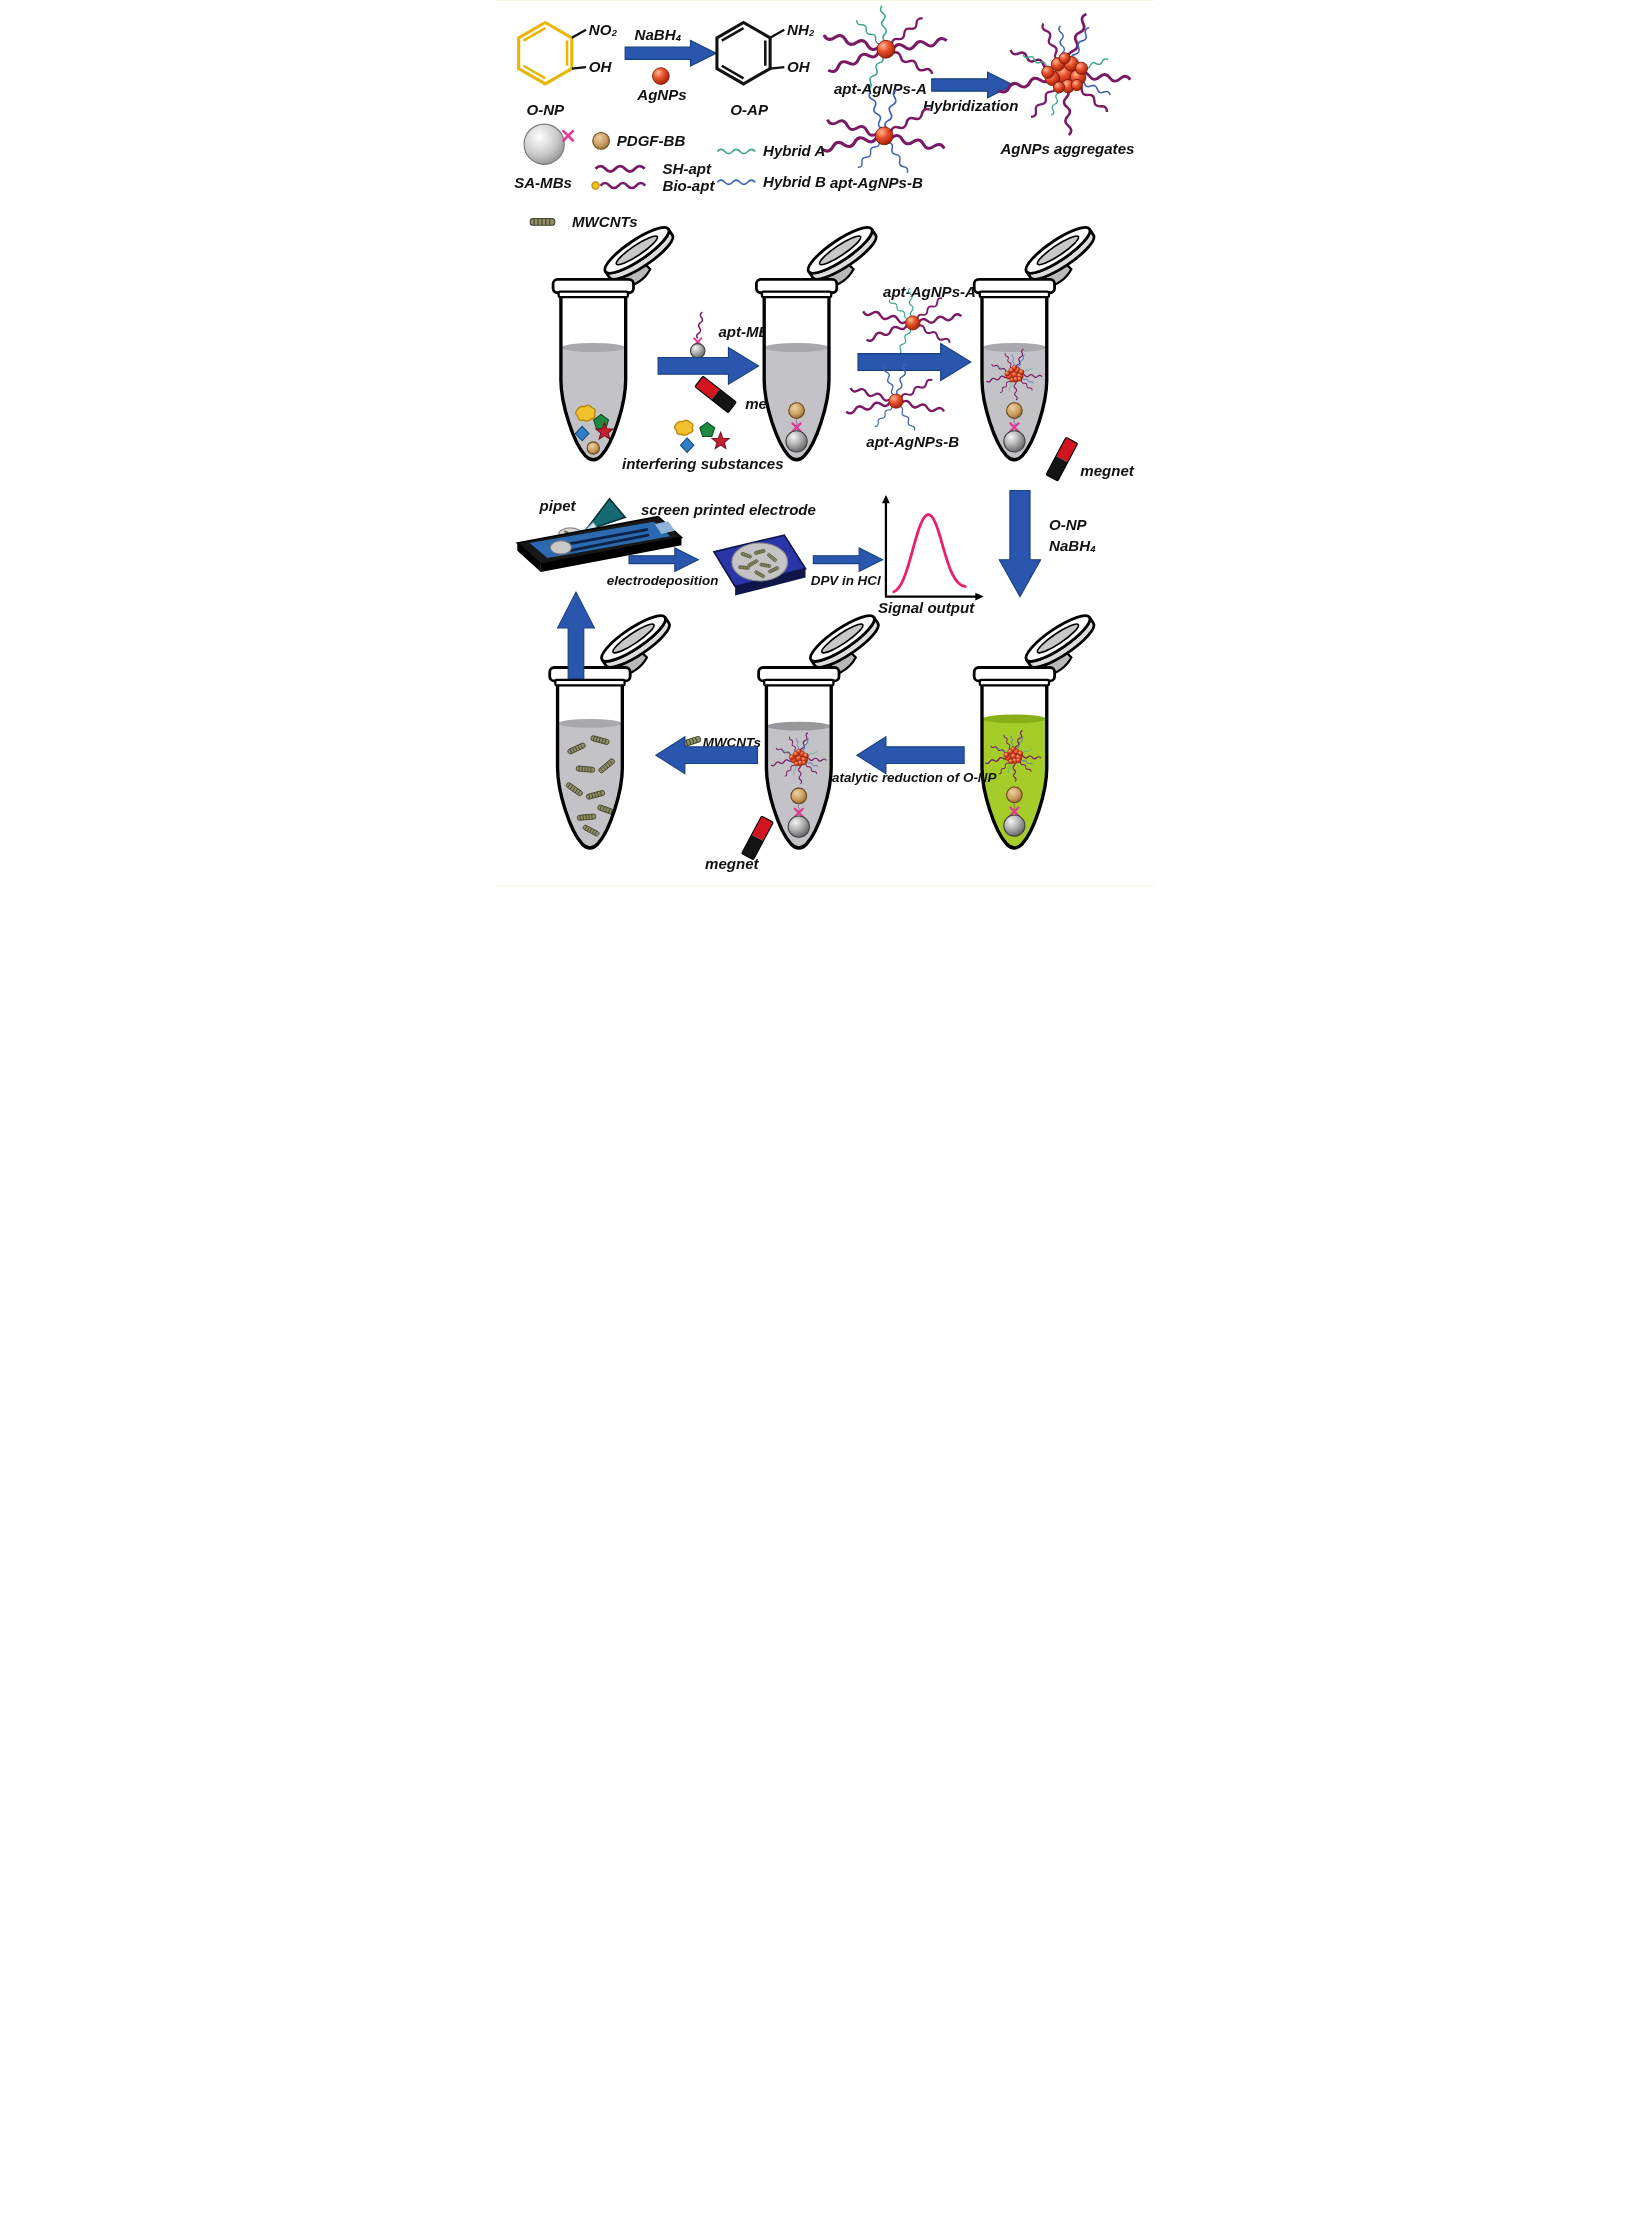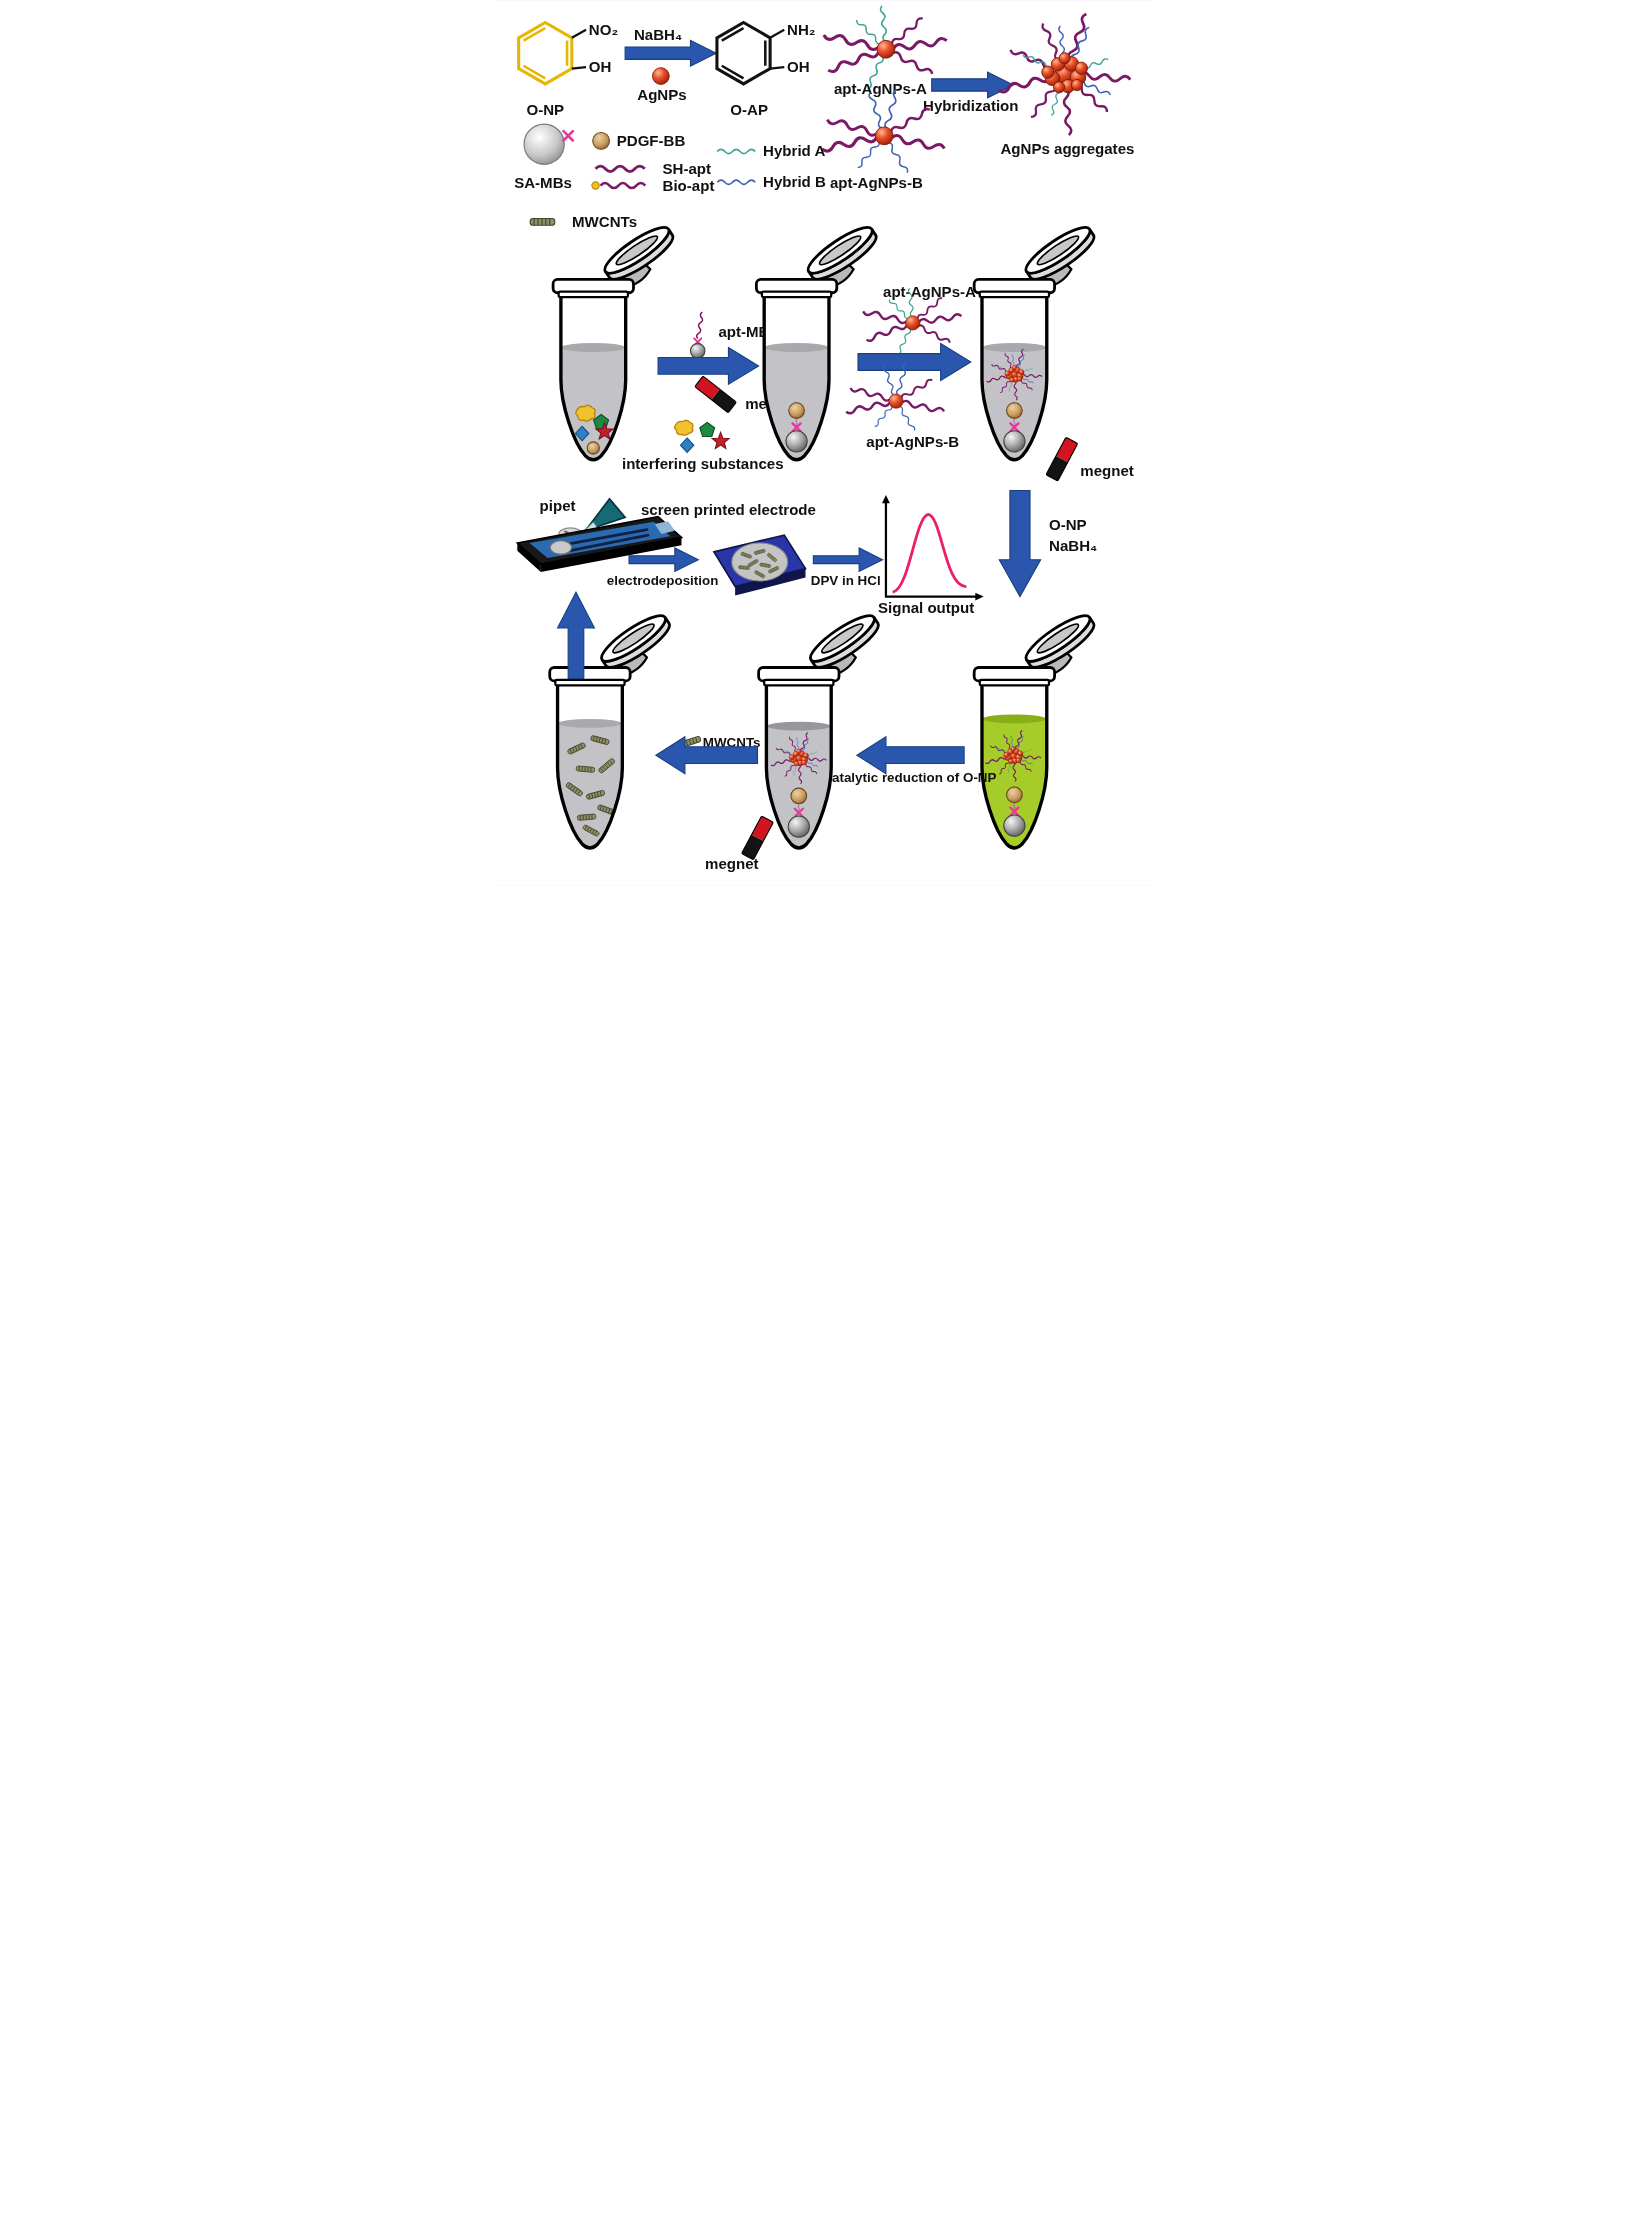--- a/index.html
+++ b/index.html
@@ -1,16 +1,16 @@
 <!DOCTYPE html>
 <html style="--arrow-blue: #2b56ae; --ring-yellow: #e8b500; --agnp-red: #d83a16; --apt-purple: #7a1a66; --hybrid-a-teal: #3fa493; --hybrid-b-blue: #3f62b5; --mb-gray: #9a9a9a; --pdgf-tan: #c99c5e; --bio-yellow: #f2c11c; --pink-x: #e23a96; --magnet-red: #d21420; --magnet-black: #141414; --liquid-gray: #c3c3c7; --liquid-green: #a6cc2a; --signal-pink: #ea1e6d; --electrode-blue: #2b6ab0; --chip-blue: #2a35a8; --pipet-teal: #156a74; --rod-olive: #8f8f6a;font-size:9px"><head>
 <meta charset="utf-8">
 <style>
   html,body{margin:0;padding:0;background:#ffffff;}
-  .stage{width:659px;height:886px;position:relative;background:#f0abfc;margin:0 auto;}
+  .stage{width:659px;height:886px;position:relative;background:#84cc16;margin:0 auto;font-style:italic;}
   svg{display:block;}
   text{font-family:"Liberation Sans",sans-serif;font-weight:bold;fill:#111;}
   .t27{font-size:27px;} .t24{font-size:24px;}
   .arrow{fill:var(--arrow-blue,#2b56ae);stroke:#17407f;stroke-width:2;}
   .wv{fill:none;}
   .wp{stroke:var(--apt-purple,#7a1a66);stroke-width:4.5;}
   .wt{stroke:var(--hybrid-a-teal,#3fa493);stroke-width:3.5;}
   .wb{stroke:var(--hybrid-b-blue,#3f62b5);stroke-width:3.5;}
   .ring-y{fill:none;stroke:var(--ring-yellow,#e8b500);stroke-width:5.5;}
   .ring-k{fill:none;stroke:#111;stroke-width:5.5;}

